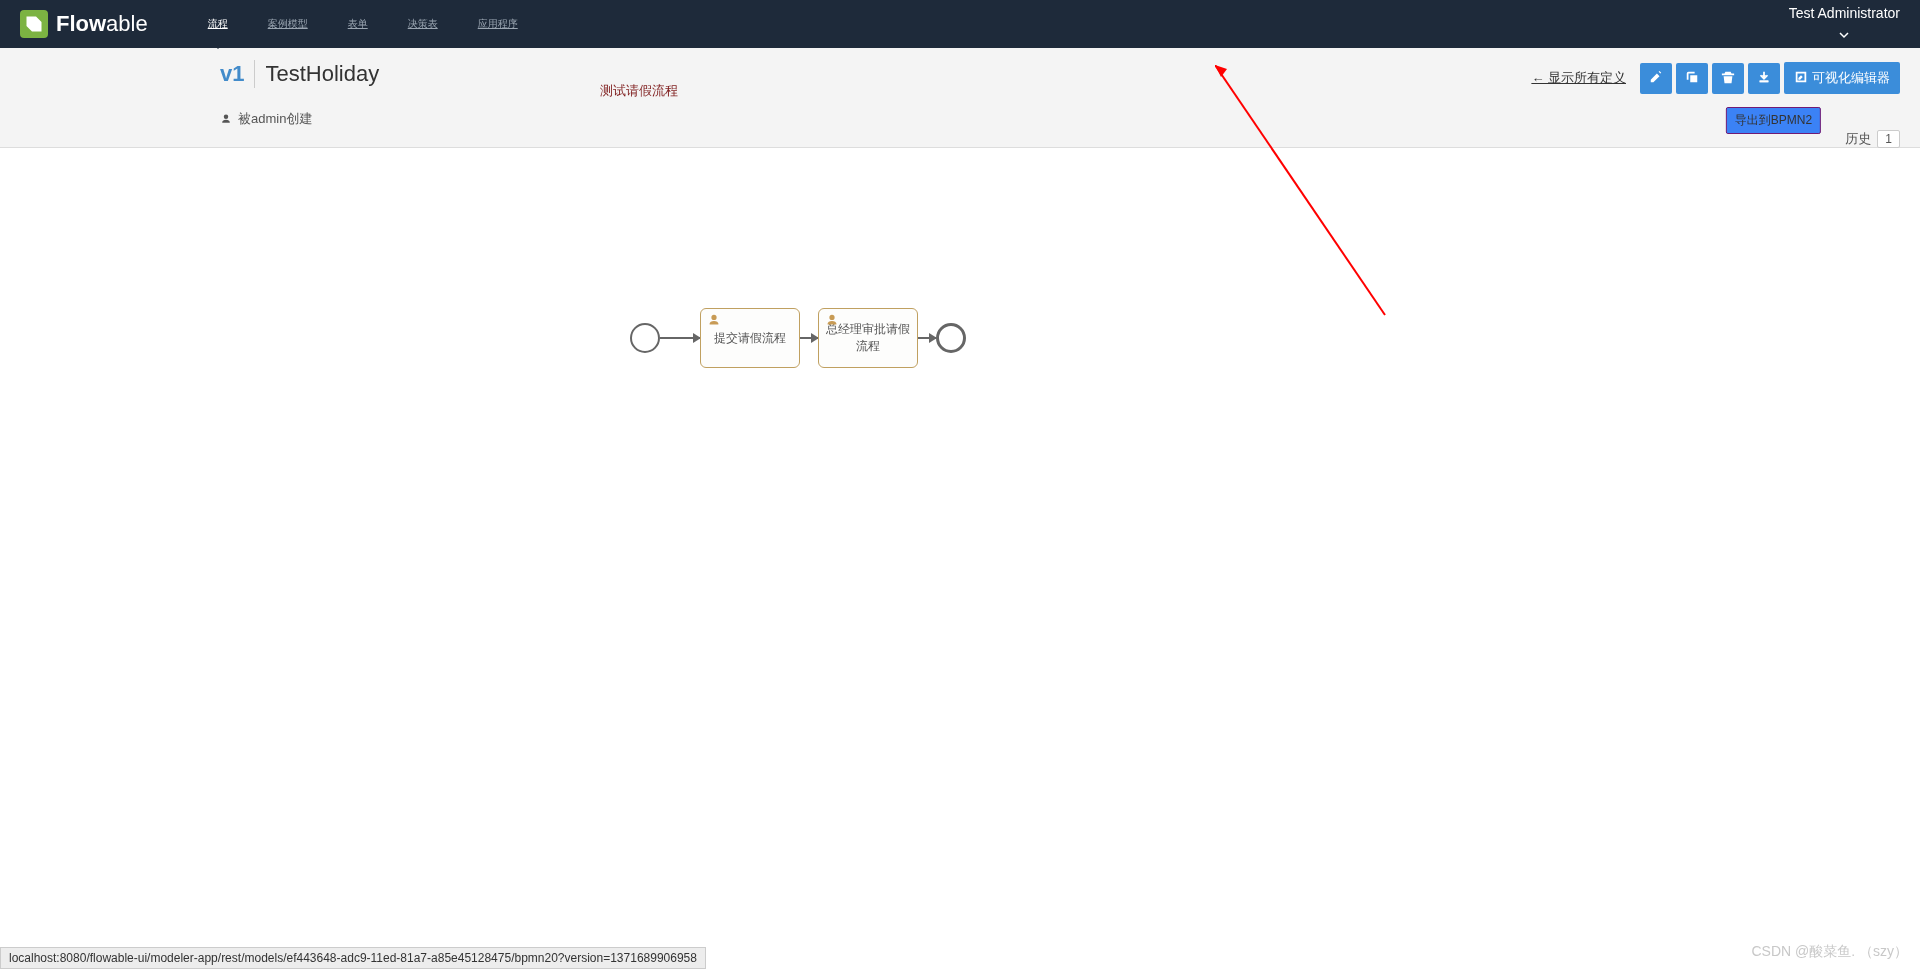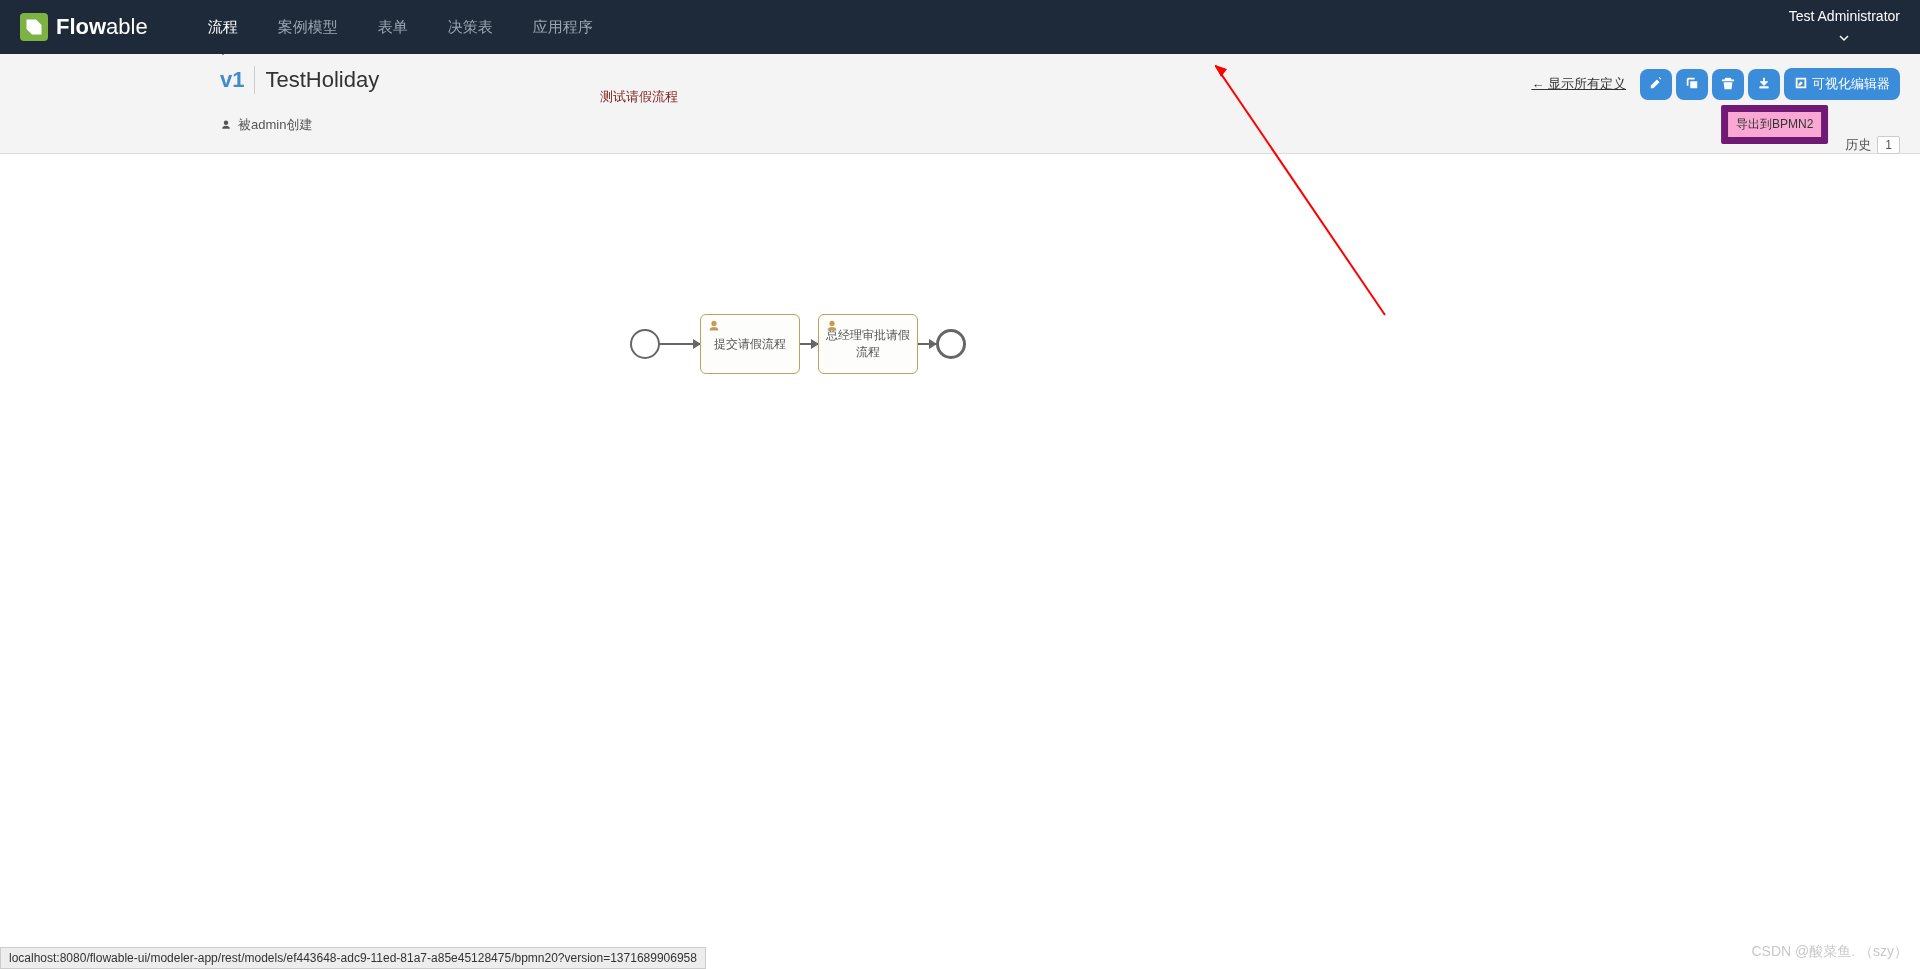--- a/index.html
+++ b/index.html
@@ -1,48 +1,48 @@
 <!DOCTYPE html>
 <html><head>
   <meta charset="utf-8">
   <style>
     * { margin: 0; padding: 0; box-sizing: border-box; }
     body { font-family: "Helvetica Neue", Helvetica, Arial, "Microsoft YaHei", sans-serif; font-size: 14px; color: #333; background: #fff; }
     
     
-    .navbar { background: #1e2a3a; height: 54px; display: flex; align-items: center; padding: 0 20px; justify-content: space-between; }
+    .navbar { background: #1e2a3a; height: 48px; display: flex; align-items: center; padding: 0 20px; justify-content: space-between; }
     .navbar-left { display: flex; align-items: center; }
     .logo { display: flex; align-items: center; margin-right: 60px; }
     .logo-icon { width: 28px; height: 28px; background: #7cb342; border-radius: 4px; position: relative; margin-right: 8px; display: flex; align-items: center; justify-content: center; }
     .logo-icon svg { width: 20px; height: 20px; }
     .logo-text { color: #fff; font-size: 22px; font-weight: 600; }
     .logo-text .light { font-weight: 300; }
     .nav-items { display: flex; gap: 40px; }
-    .nav-item { color: #9aa5b1; cursor: pointer; font-size: 15px; position: relative; padding: 14px 0; }
+    .nav-item { color: #9aa5b1; cursor: pointer; font-size: 10px; position: relative; padding: 14px 0; text-decoration: underline; }
     .nav-item.active { color: #fff; }
     .nav-item.active::after { content: ''; position: absolute; bottom: -4px; left: 50%; transform: translateX(-50%); width: 0; height: 0; border-left: 8px solid transparent; border-right: 8px solid transparent; border-top: 8px solid #1e2a3a; z-index: 10; }
     .navbar-right { color: #fff; font-size: 14px; cursor: pointer; display: flex; align-items: center; gap: 6px; flex-direction: column; }
     
     
     .sub-header { background: #f4f4f4; border-bottom: 1px solid #ddd; padding: 12px 20px 10px 220px; position: relative; min-height: 100px; }
     .title-row { display: flex; align-items: center; gap: 10px; }
     .version-label { color: #428bca; font-size: 22px; font-weight: 600; }
     .title-sep { width: 1px; height: 28px; background: #ccc; }
     .title-name { font-size: 22px; font-weight: 400; color: #333; }
     .meta-row { font-size: 13px; color: #555; margin-top: 22px; display: flex; align-items: center; gap: 6px; }
     .meta-row .meta-icon { width: 12px; height: 12px; display: inline-flex; align-items: center; }
     .desc-col { position: absolute; left: 600px; top: 34px; font-size: 13px; color: #7f1d1d; }
     .actions-col { position: absolute; right: 20px; top: 14px; display: flex; flex-direction: column; align-items: flex-end; gap: 6px; }
     .actions-row { display: flex; align-items: center; gap: 4px; }
     .show-all-link { text-decoration: underline; color: #333; font-size: 13px; margin-right: 10px; display: flex; align-items: center; gap: 4px; cursor: pointer; }
-    .btn { background: #3b8dda; color: #fff; border: none; padding: 7px 10px; font-size: 13px; cursor: pointer; border-radius: 8px; display: flex; align-items: center; gap: 4px; }
+    .btn { background: #3b8dda; color: #fff; border: none; padding: 7px 10px; font-size: 13px; cursor: pointer; border-radius: 2px; display: flex; align-items: center; gap: 4px; }
     .btn.icon-only { padding: 7px 9px; }
     .btn svg { width: 14px; height: 14px; fill: #fff; }
     .btn-download { position: relative; }
-    .tooltip-box { position: absolute; top: 36px; left: 50%; transform: translateX(-40%); background: #f9a8d4; border: 7px solid #701a75; padding: 4px 8px; font-size: 12px; color: #333; white-space: nowrap; border-radius: 2px; z-index: 20; }
+    .tooltip-box { position: absolute; top: 44px; left: 50%; transform: translateX(-40%); background: #3b82f6; border: 1px solid #701a75; padding: 4px 8px; font-size: 12px; color: #333; white-space: nowrap; border-radius: 2px; z-index: 20; }
     .history-row { display: flex; align-items: center; gap: 6px; font-size: 13px; color: #555; margin-top: 30px; }
     .history-badge { background: #fff; border: 1px solid #ccc; padding: 1px 7px; border-radius: 2px; font-size: 12px; }
     
     
     .diagram-area { position: relative; height: 500px; }
     .diagram { position: absolute; left: 630px; top: 160px; display: flex; align-items: center; }
     .bpmn-circle { width: 30px; height: 30px; border: 2px solid #666; border-radius: 50%; background: #fff; }
     .bpmn-end-circle { width: 30px; height: 30px; border: 3px solid #666; border-radius: 50%; background: #fff; }
     .bpmn-arrow { width: 40px; height: 2px; background: #666; position: relative; }
     .bpmn-arrow::after { content: ''; position: absolute; right: -1px; top: -4px; width: 0; height: 0; border-left: 8px solid #666; border-top: 5px solid transparent; border-bottom: 5px solid transparent; }

